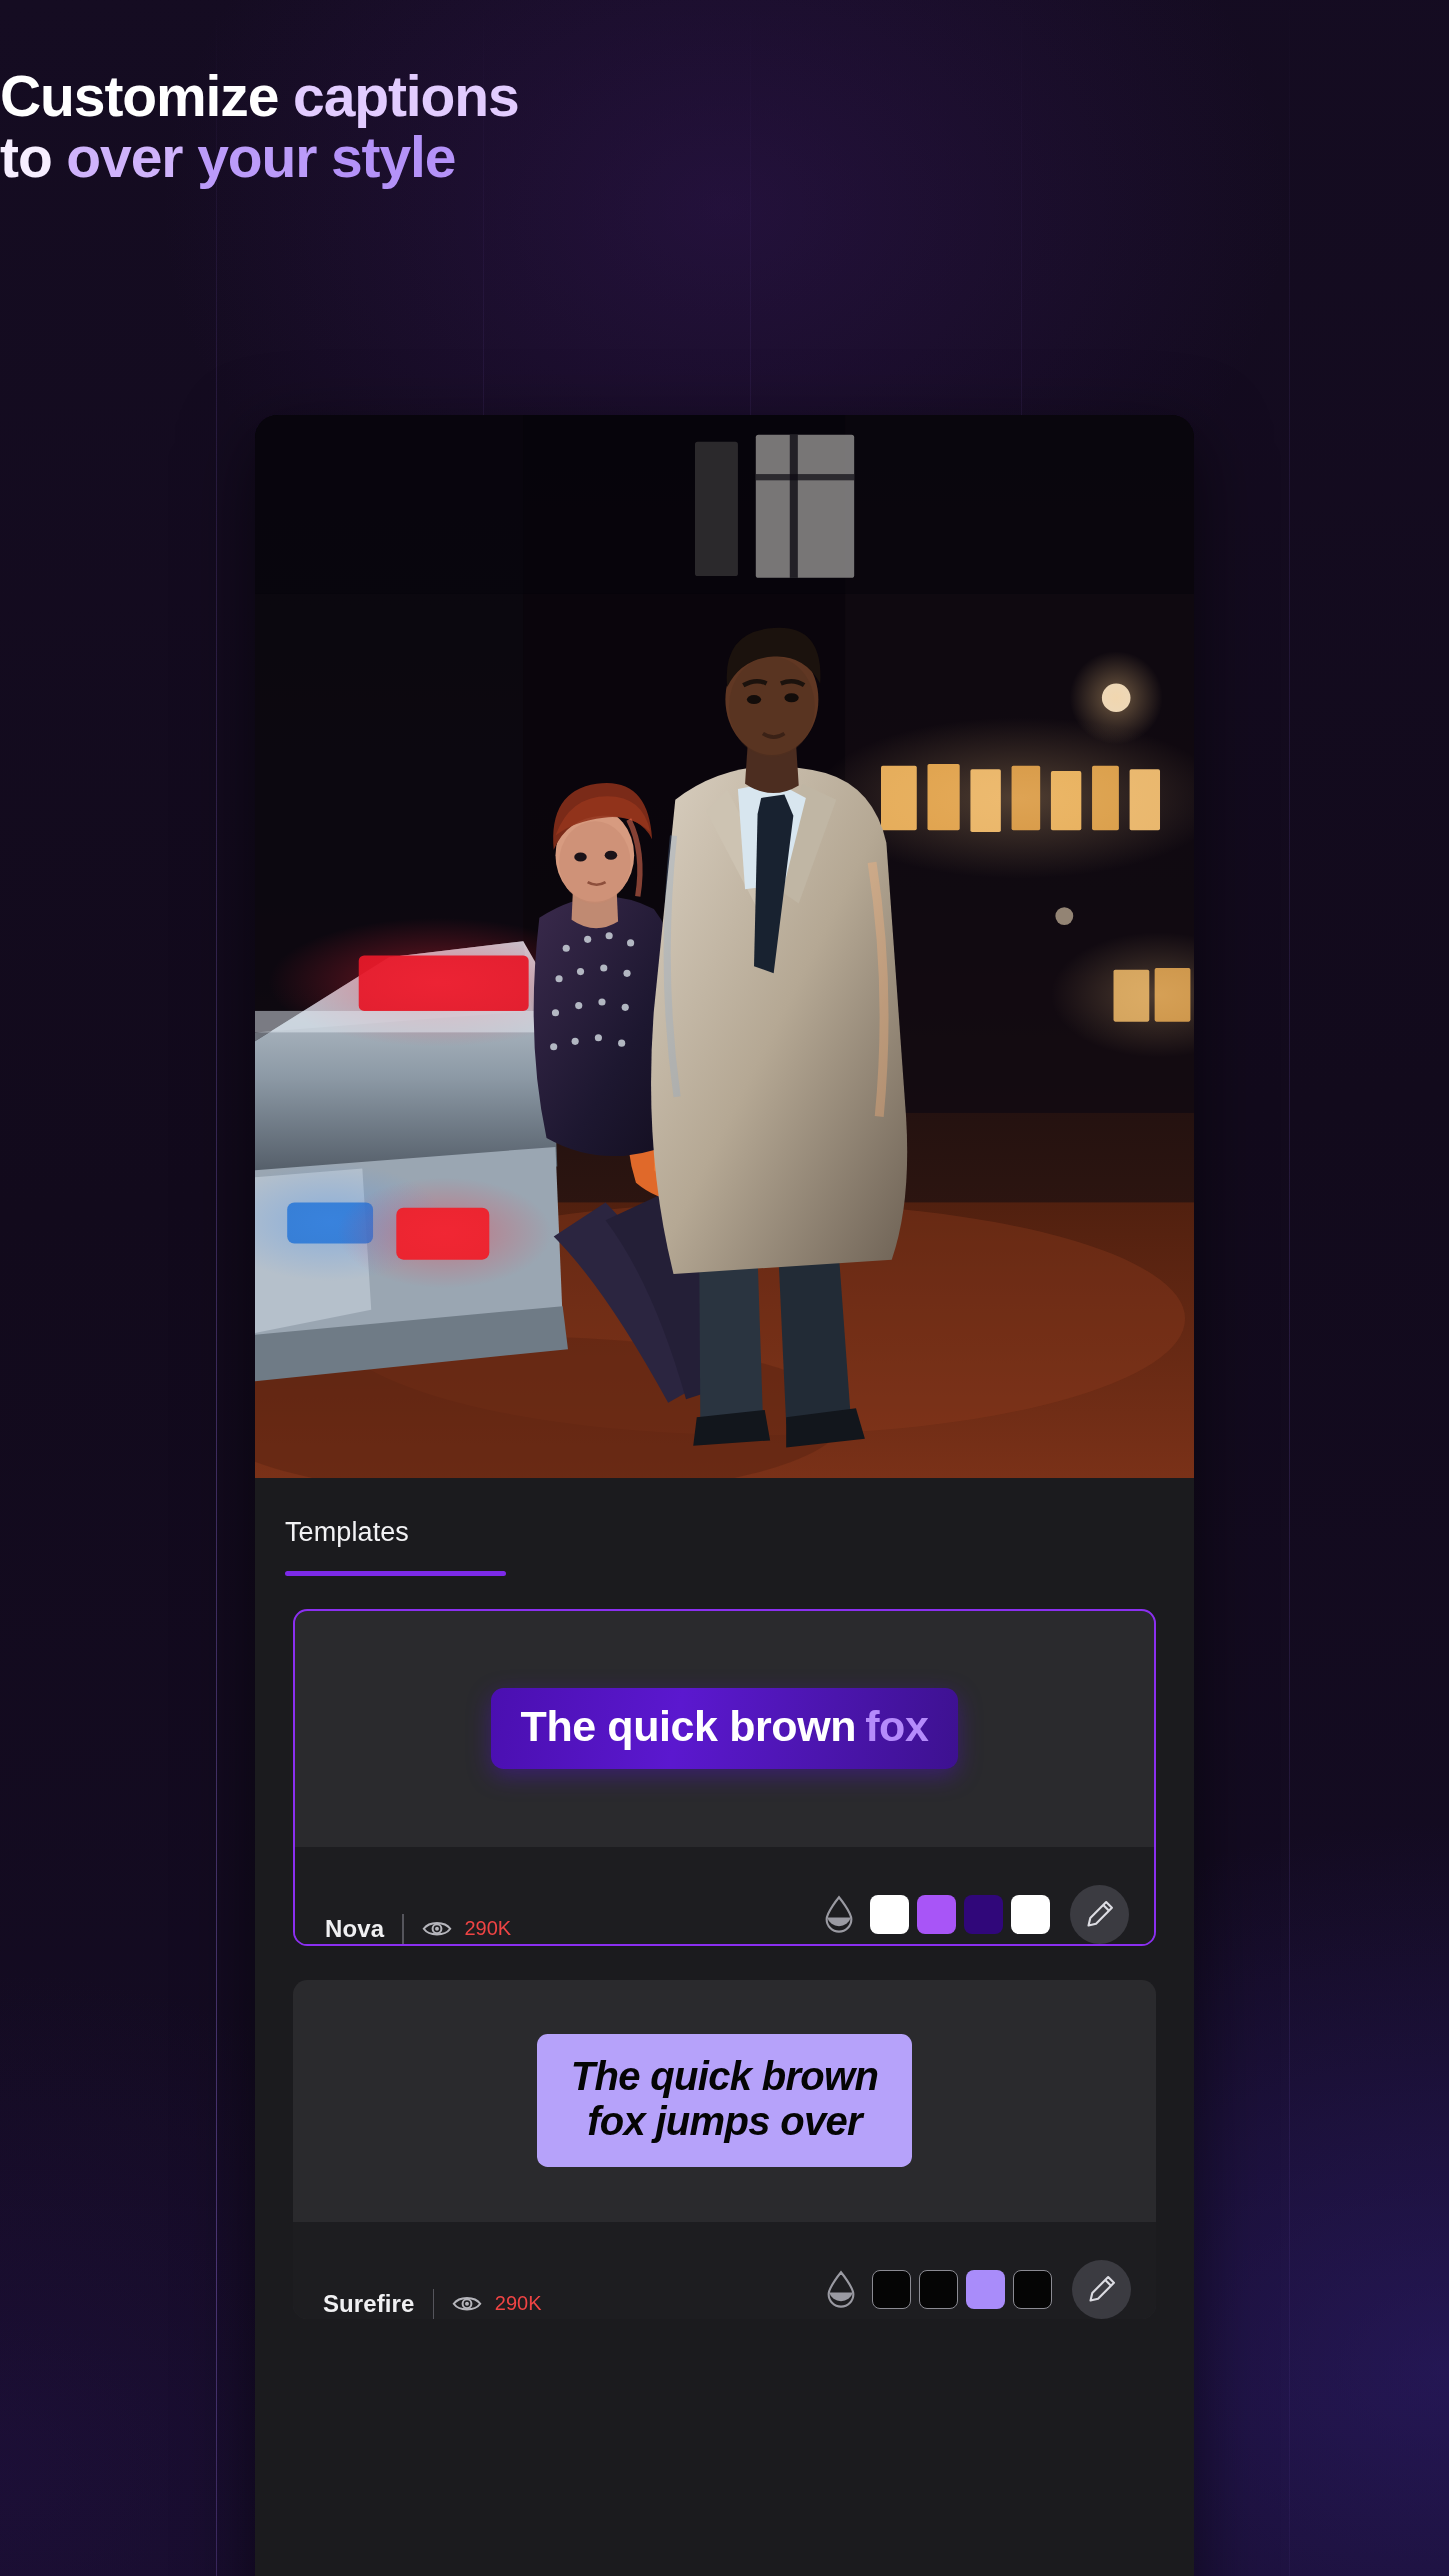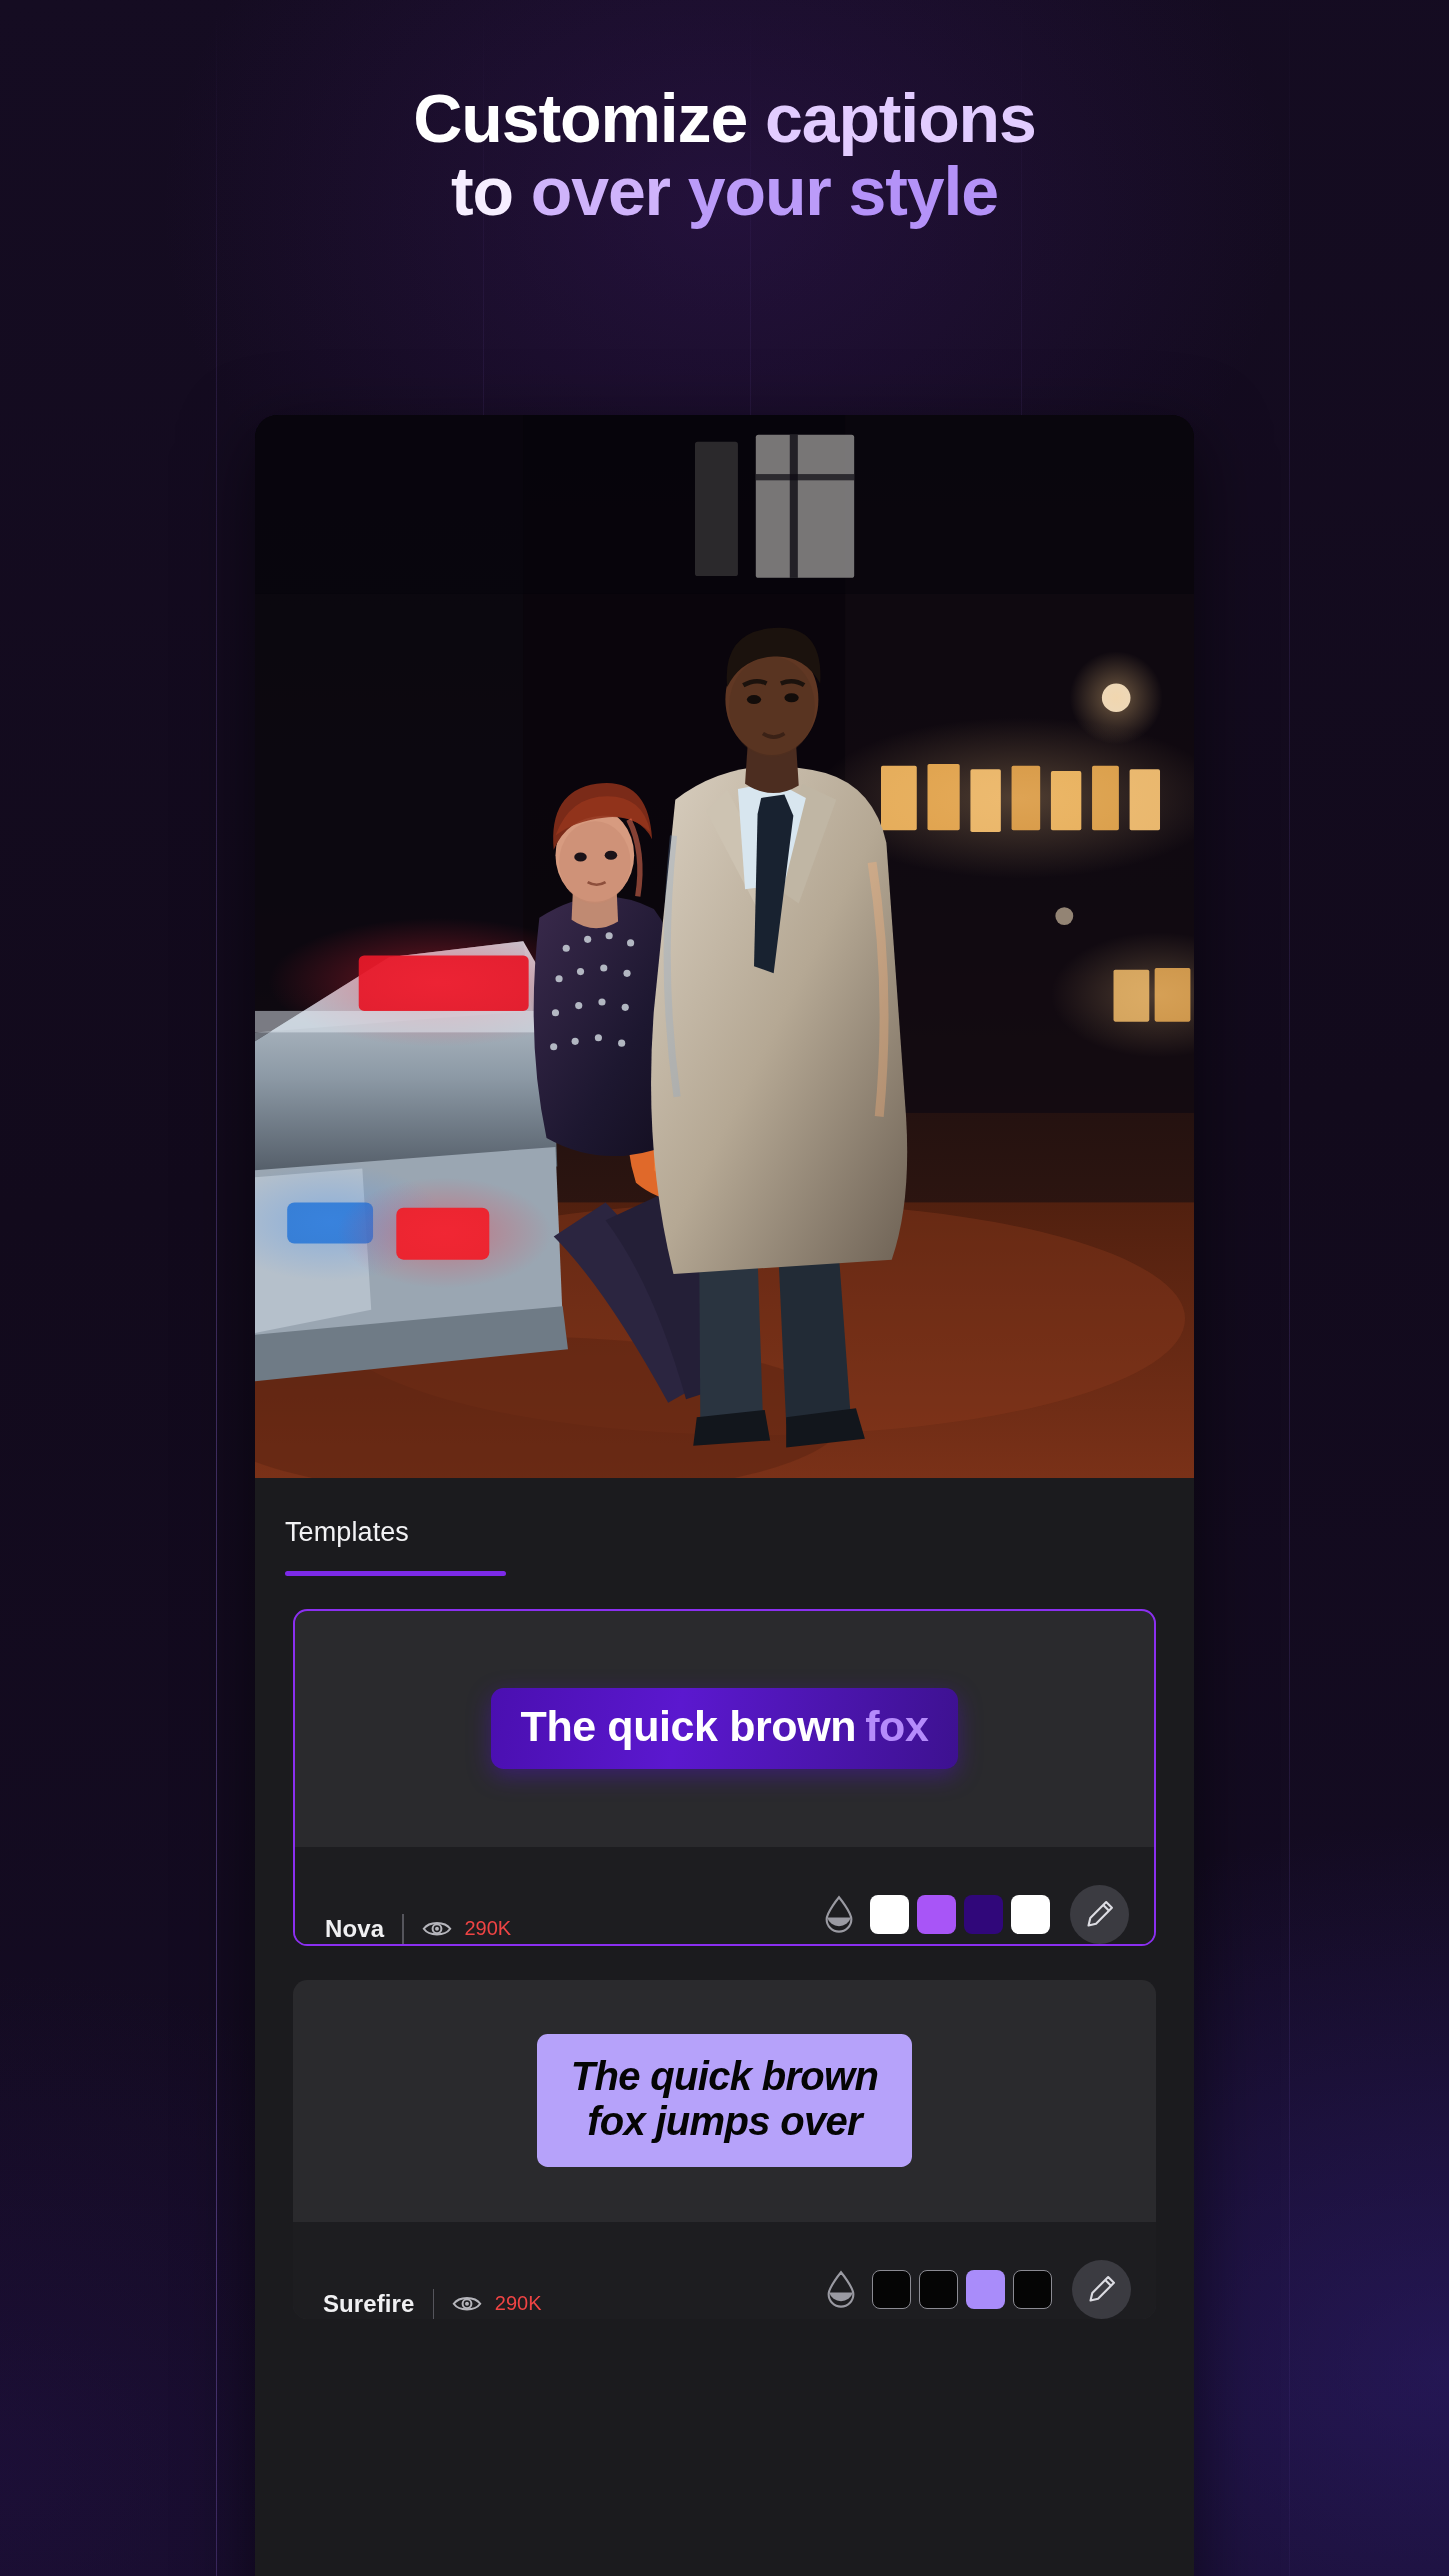--- a/index.html
+++ b/index.html
@@ -25,24 +25,24 @@
   .grid-lines { position:absolute; inset:0; pointer-events:none; }
   .vline { position:absolute; top:0; bottom:0; width:0.9px; background:linear-gradient(180deg,
             rgba(150,110,230,0.0) 0%, rgba(150,110,230,0.10) 18%,
             rgba(150,110,230,0.16) 55%, rgba(150,110,230,0.05) 100%); }
   .vline.bright { background:linear-gradient(180deg,
             rgba(150,110,230,0.0) 0%, rgba(160,120,245,0.18) 40%,
             rgba(170,130,255,0.40) 88%, rgba(170,130,255,0.25) 100%); }
 
   
   .headline {
-    position:absolute; left:0; right:0; top:82px;
-    text-align:center;
+    position:absolute; left:0; right:0; top:66px;
+    text-align:left;
     font-weight:700;
-    font-size:68px;
+    font-size:57px;
     line-height:1.07;
     letter-spacing:-1.1px;
     z-index:5;
   }
   .headline .ln { display:block; white-space:nowrap; }
   .w-white { color:#ffffff; }
   .w-l1    { color:#f6eeff; }
   .w-l2    { color:#e2ccff; }
   .w-l3    { color:#cfb3fb; }
   .w-l5    { color:#bb9bf9; }

